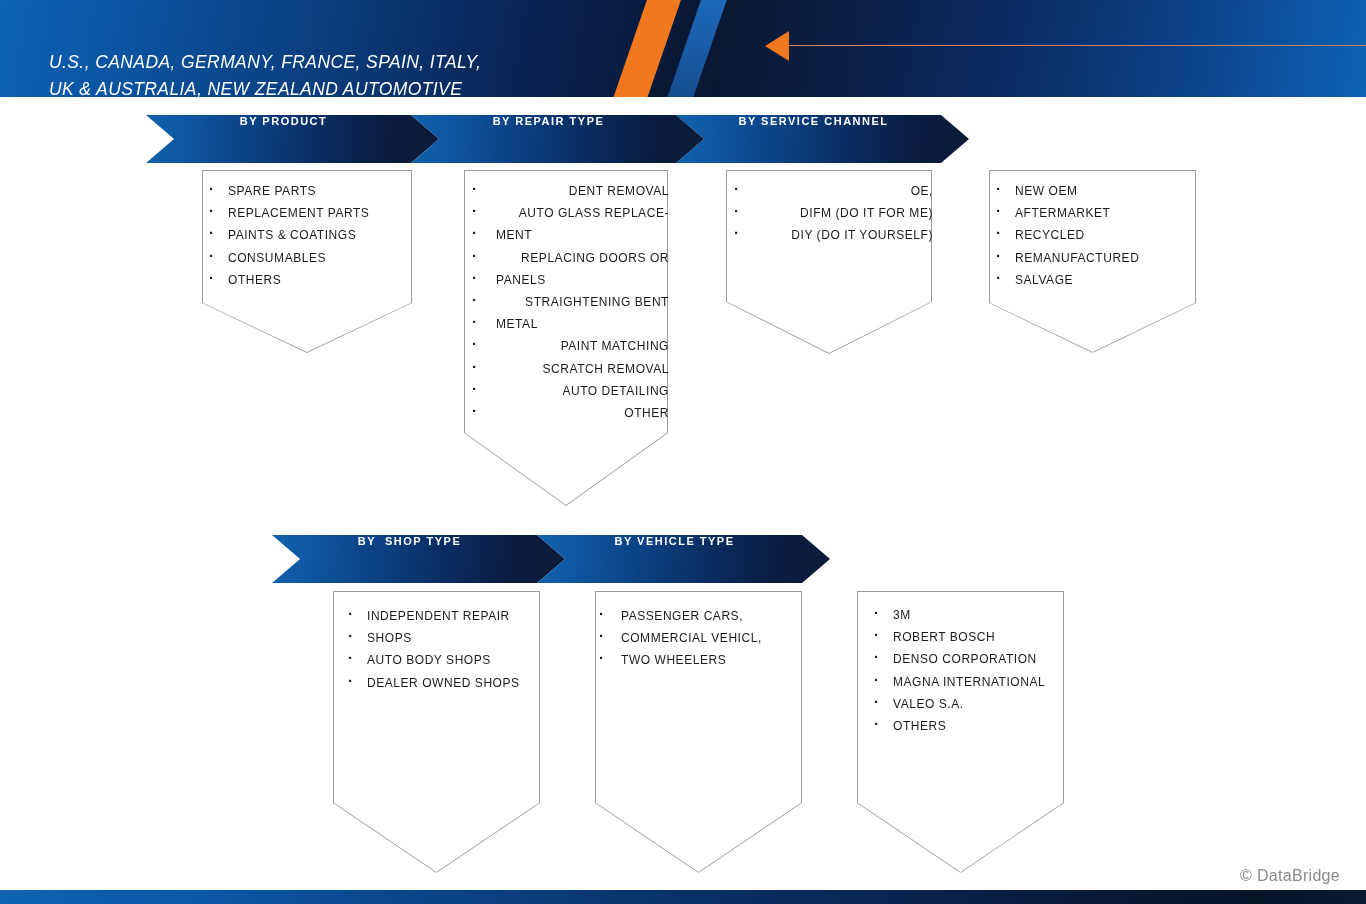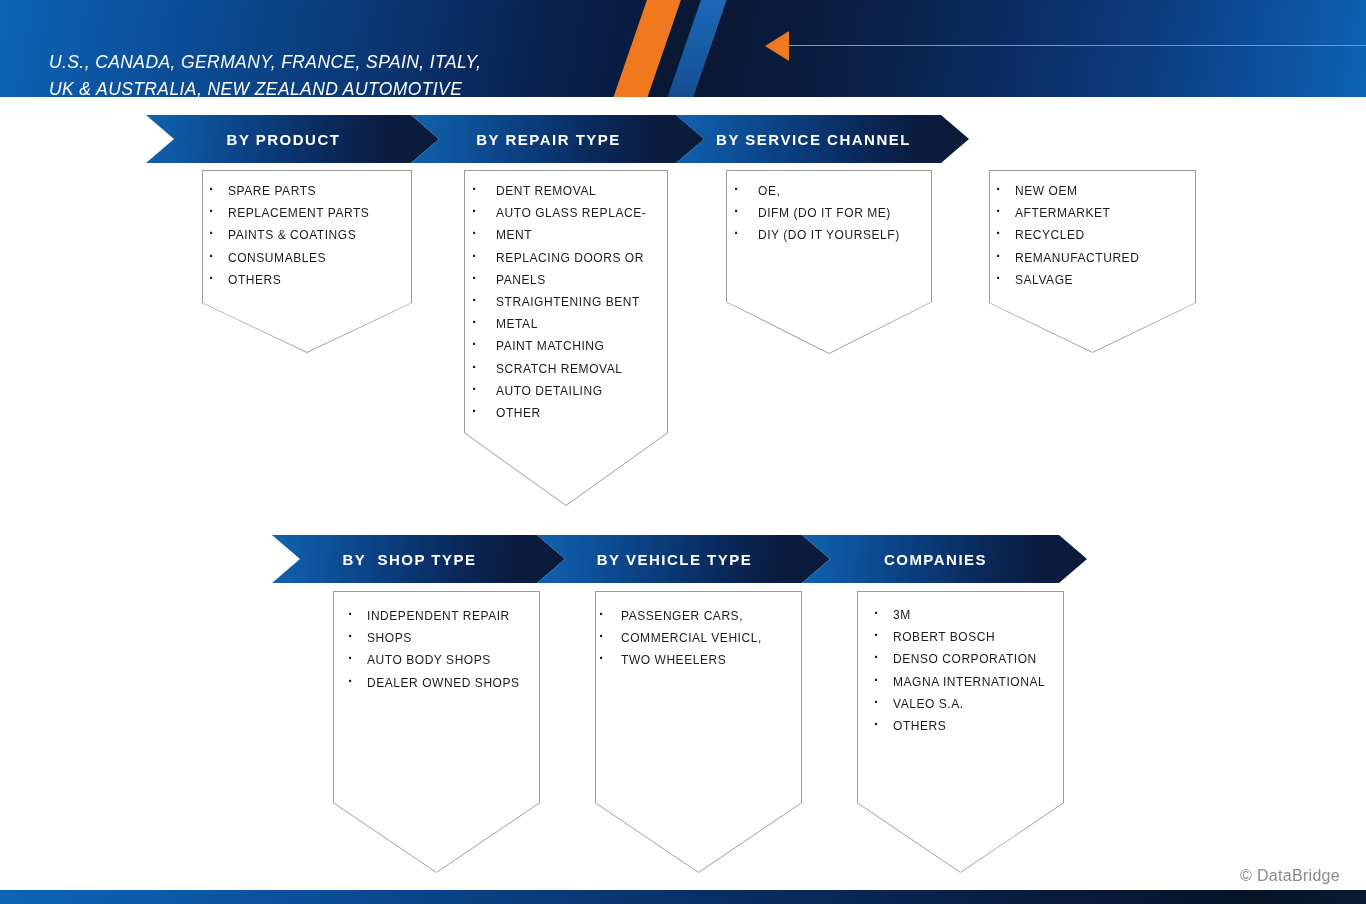--- a/index.html
+++ b/index.html
@@ -68,25 +68,25 @@
     position: absolute; left: 789px; top: 45px;
     width: 577px; height: 1.4px;
     background: #c9805a;
   }
 
   
   .banner {
     position: absolute;
     height: 48px;
     color: #ffffff;
-    font-size: 15px;
+    font-size: 11px;
     font-weight: bold;
     letter-spacing: 1.5px;
     display: flex;
-    align-items: center;
+    align-items: flex-start;
     justify-content: center;
     padding-right: 18px;
     background: linear-gradient(95deg,
         #1262ad 0%,
         #0e56a0 14%,
         #0b3f80 38%,
         #0a2a5c 62%,
         #0a1c40 82%,
         #0b1b38 100%);
     -webkit-clip-path: polygon(0 0, calc(100% - 28px) 0, 100% 50%, calc(100% - 28px) 100%, 0 100%, 28px 50%);
@@ -142,21 +142,21 @@
   }
   ul.items li::before {
     content: "\00B7";
     position: absolute;
     left: 3px; top: -2px;
     color: #1b1b1b;
     font-size: 15px;
     font-weight: bold;
     line-height: 22px;
   }
-  ul.items li.indent { padding-left: 27px; }
+  ul.items li.indent { padding-left: 27px; text-align: right; }
 
   
   #copyright {
     position: absolute; right: 26px; top: 867px;
     color: #8a8a8a;
     font-size: 16px;
     letter-spacing: 0.3px;
   }
   #bottom-bar {
     position: absolute; left: 0; top: 890px;
@@ -243,23 +243,20 @@
     <li>REMANUFACTURED</li>
     <li>SALVAGE</li>
   </ul>
 
   <div class="banner" style="left:272px; top:535px; width:293px;">
     <span>BY  SHOP TYPE</span>
   </div>
   <div class="banner" style="left:537px; top:535px; width:293px;">
     <span>BY VEHICLE TYPE</span>
   </div>
-  <div class="banner" style="left:802px; top:535px; width:285px;">
-    <span>COMPANIES</span>
-  </div>
 
   <div class="pennant" style="left:333px; top:591px; width:207px; height:212px;"></div>
   <div class="pennant-point" style="left:333px; top:803px; width:207px; height:70px;"></div>
   <ul class="items" style="left:345px; top:605px; width:195px;">
     <li>INDEPENDENT REPAIR</li>
     <li style="padding-left:22px;">SHOPS</li>
     <li>AUTO BODY SHOPS</li>
     <li>DEALER OWNED SHOPS</li>
   </ul>
 

